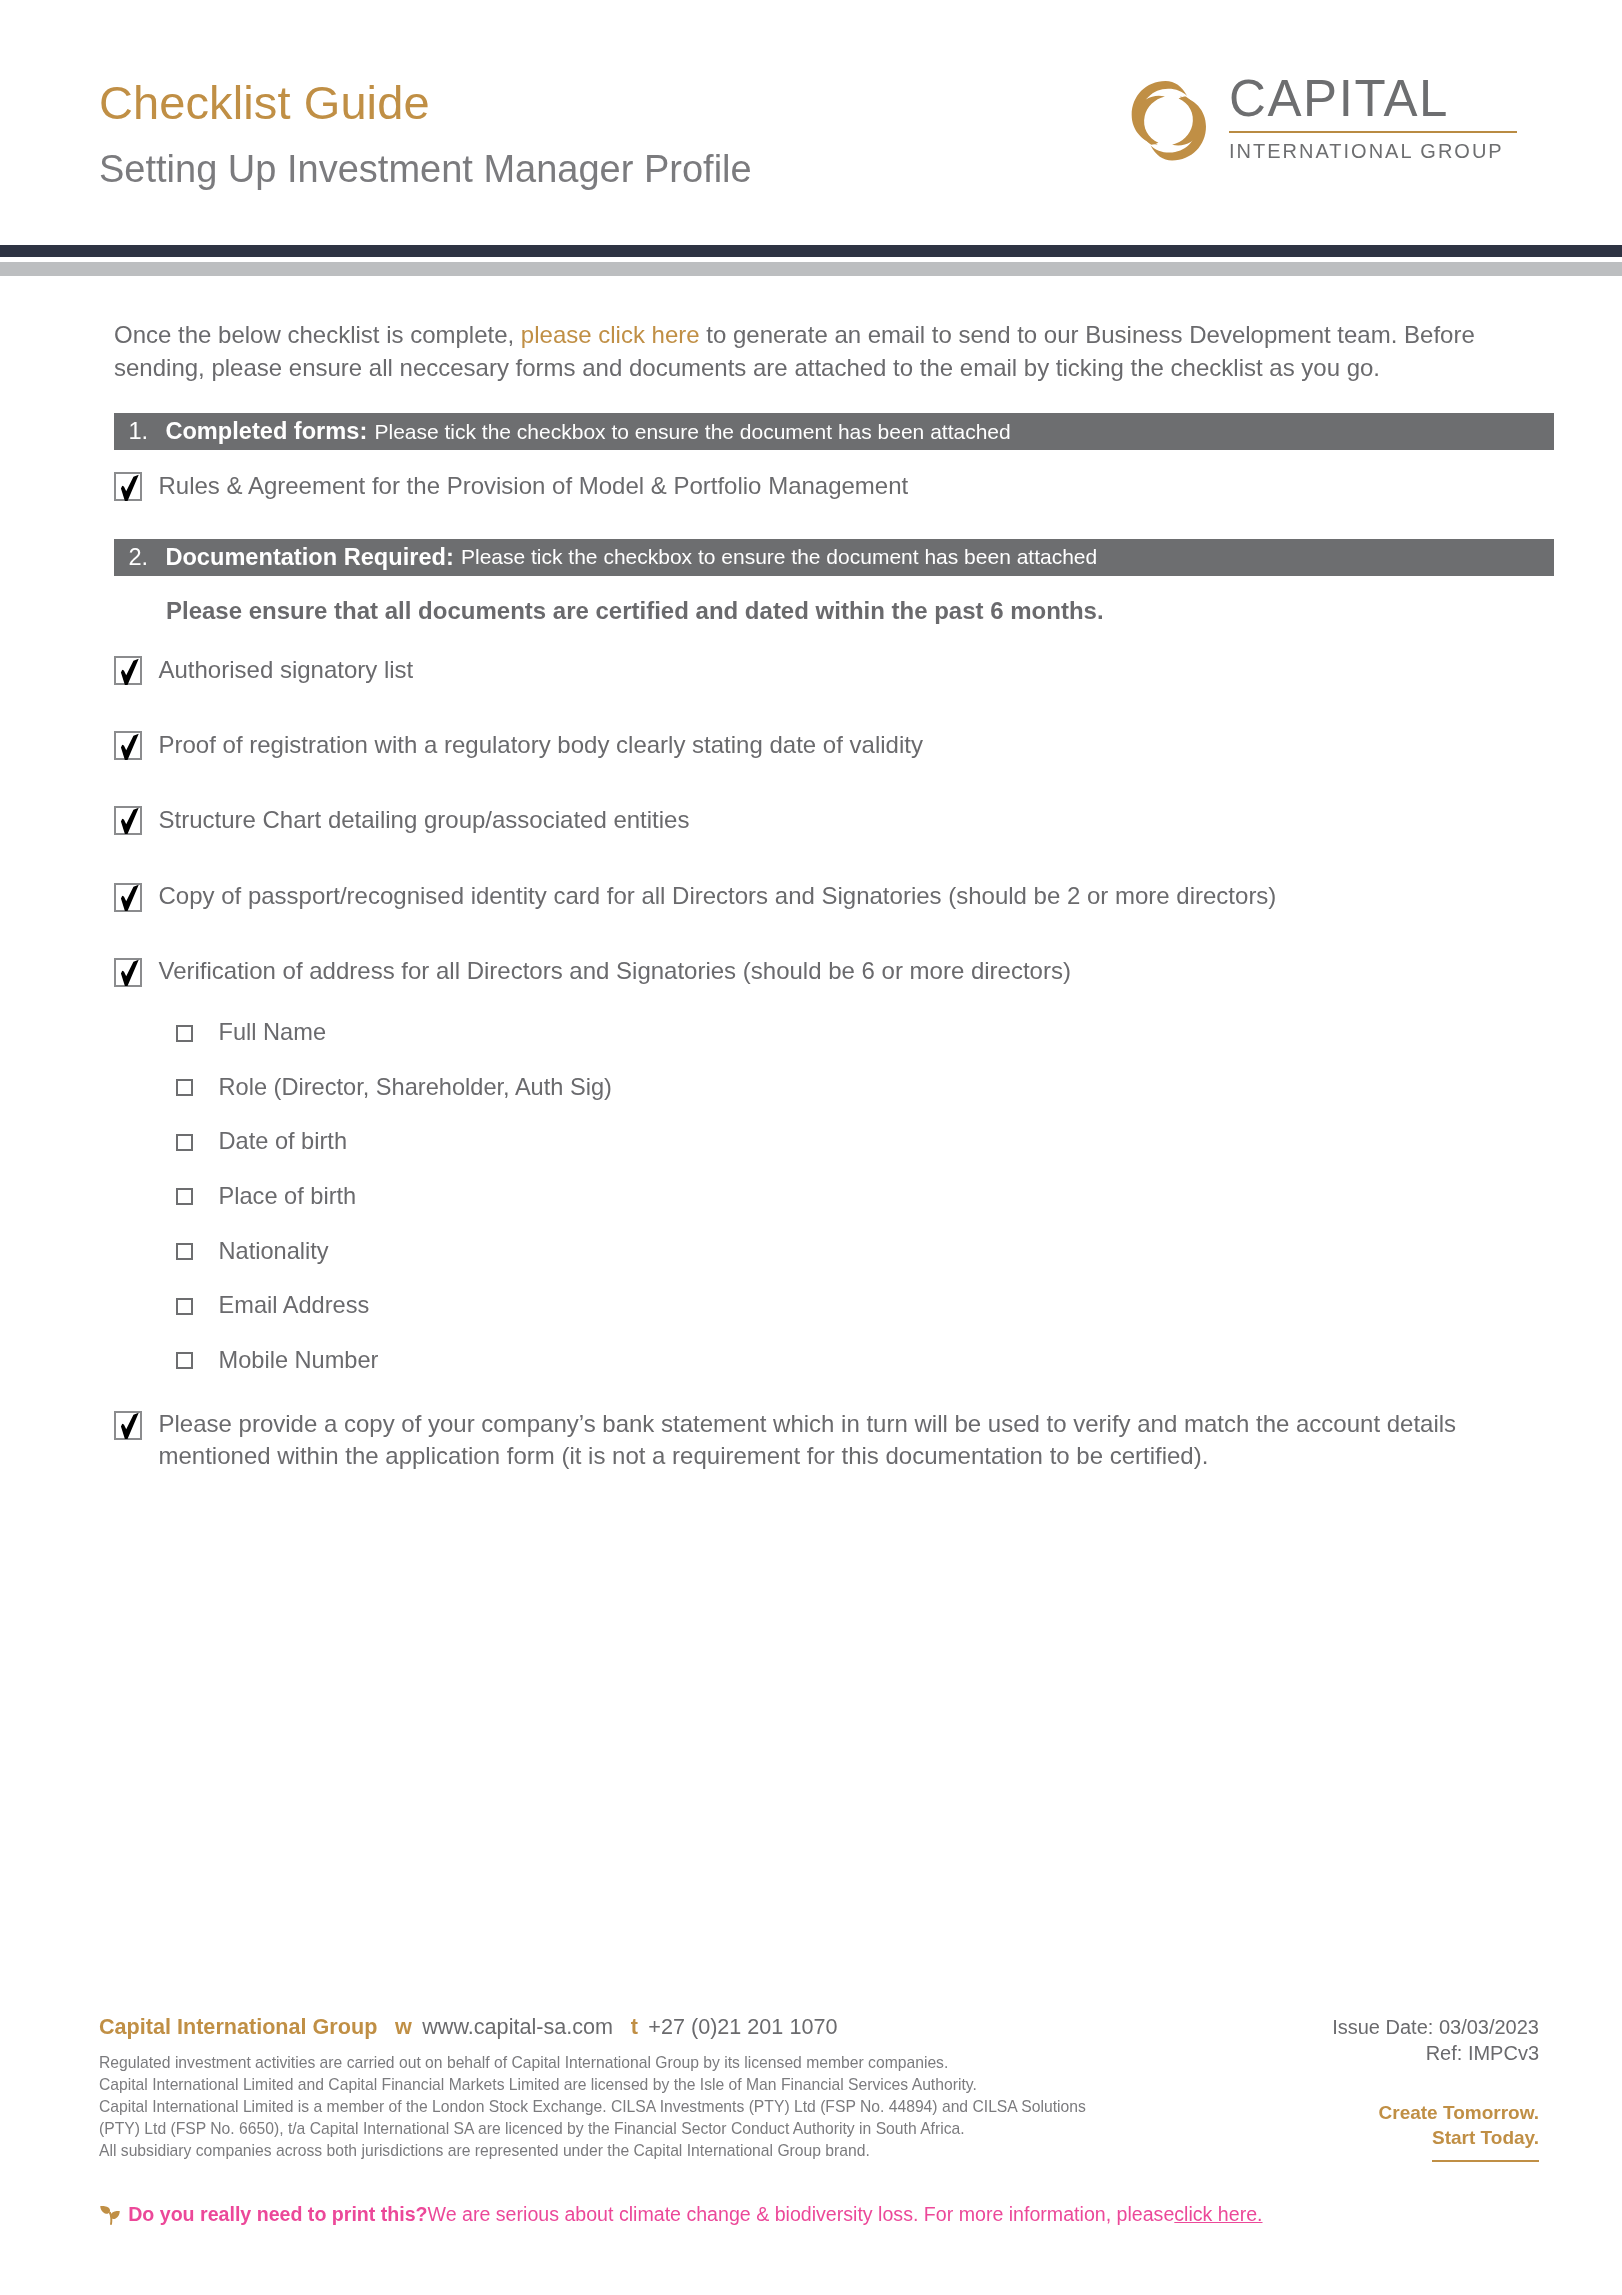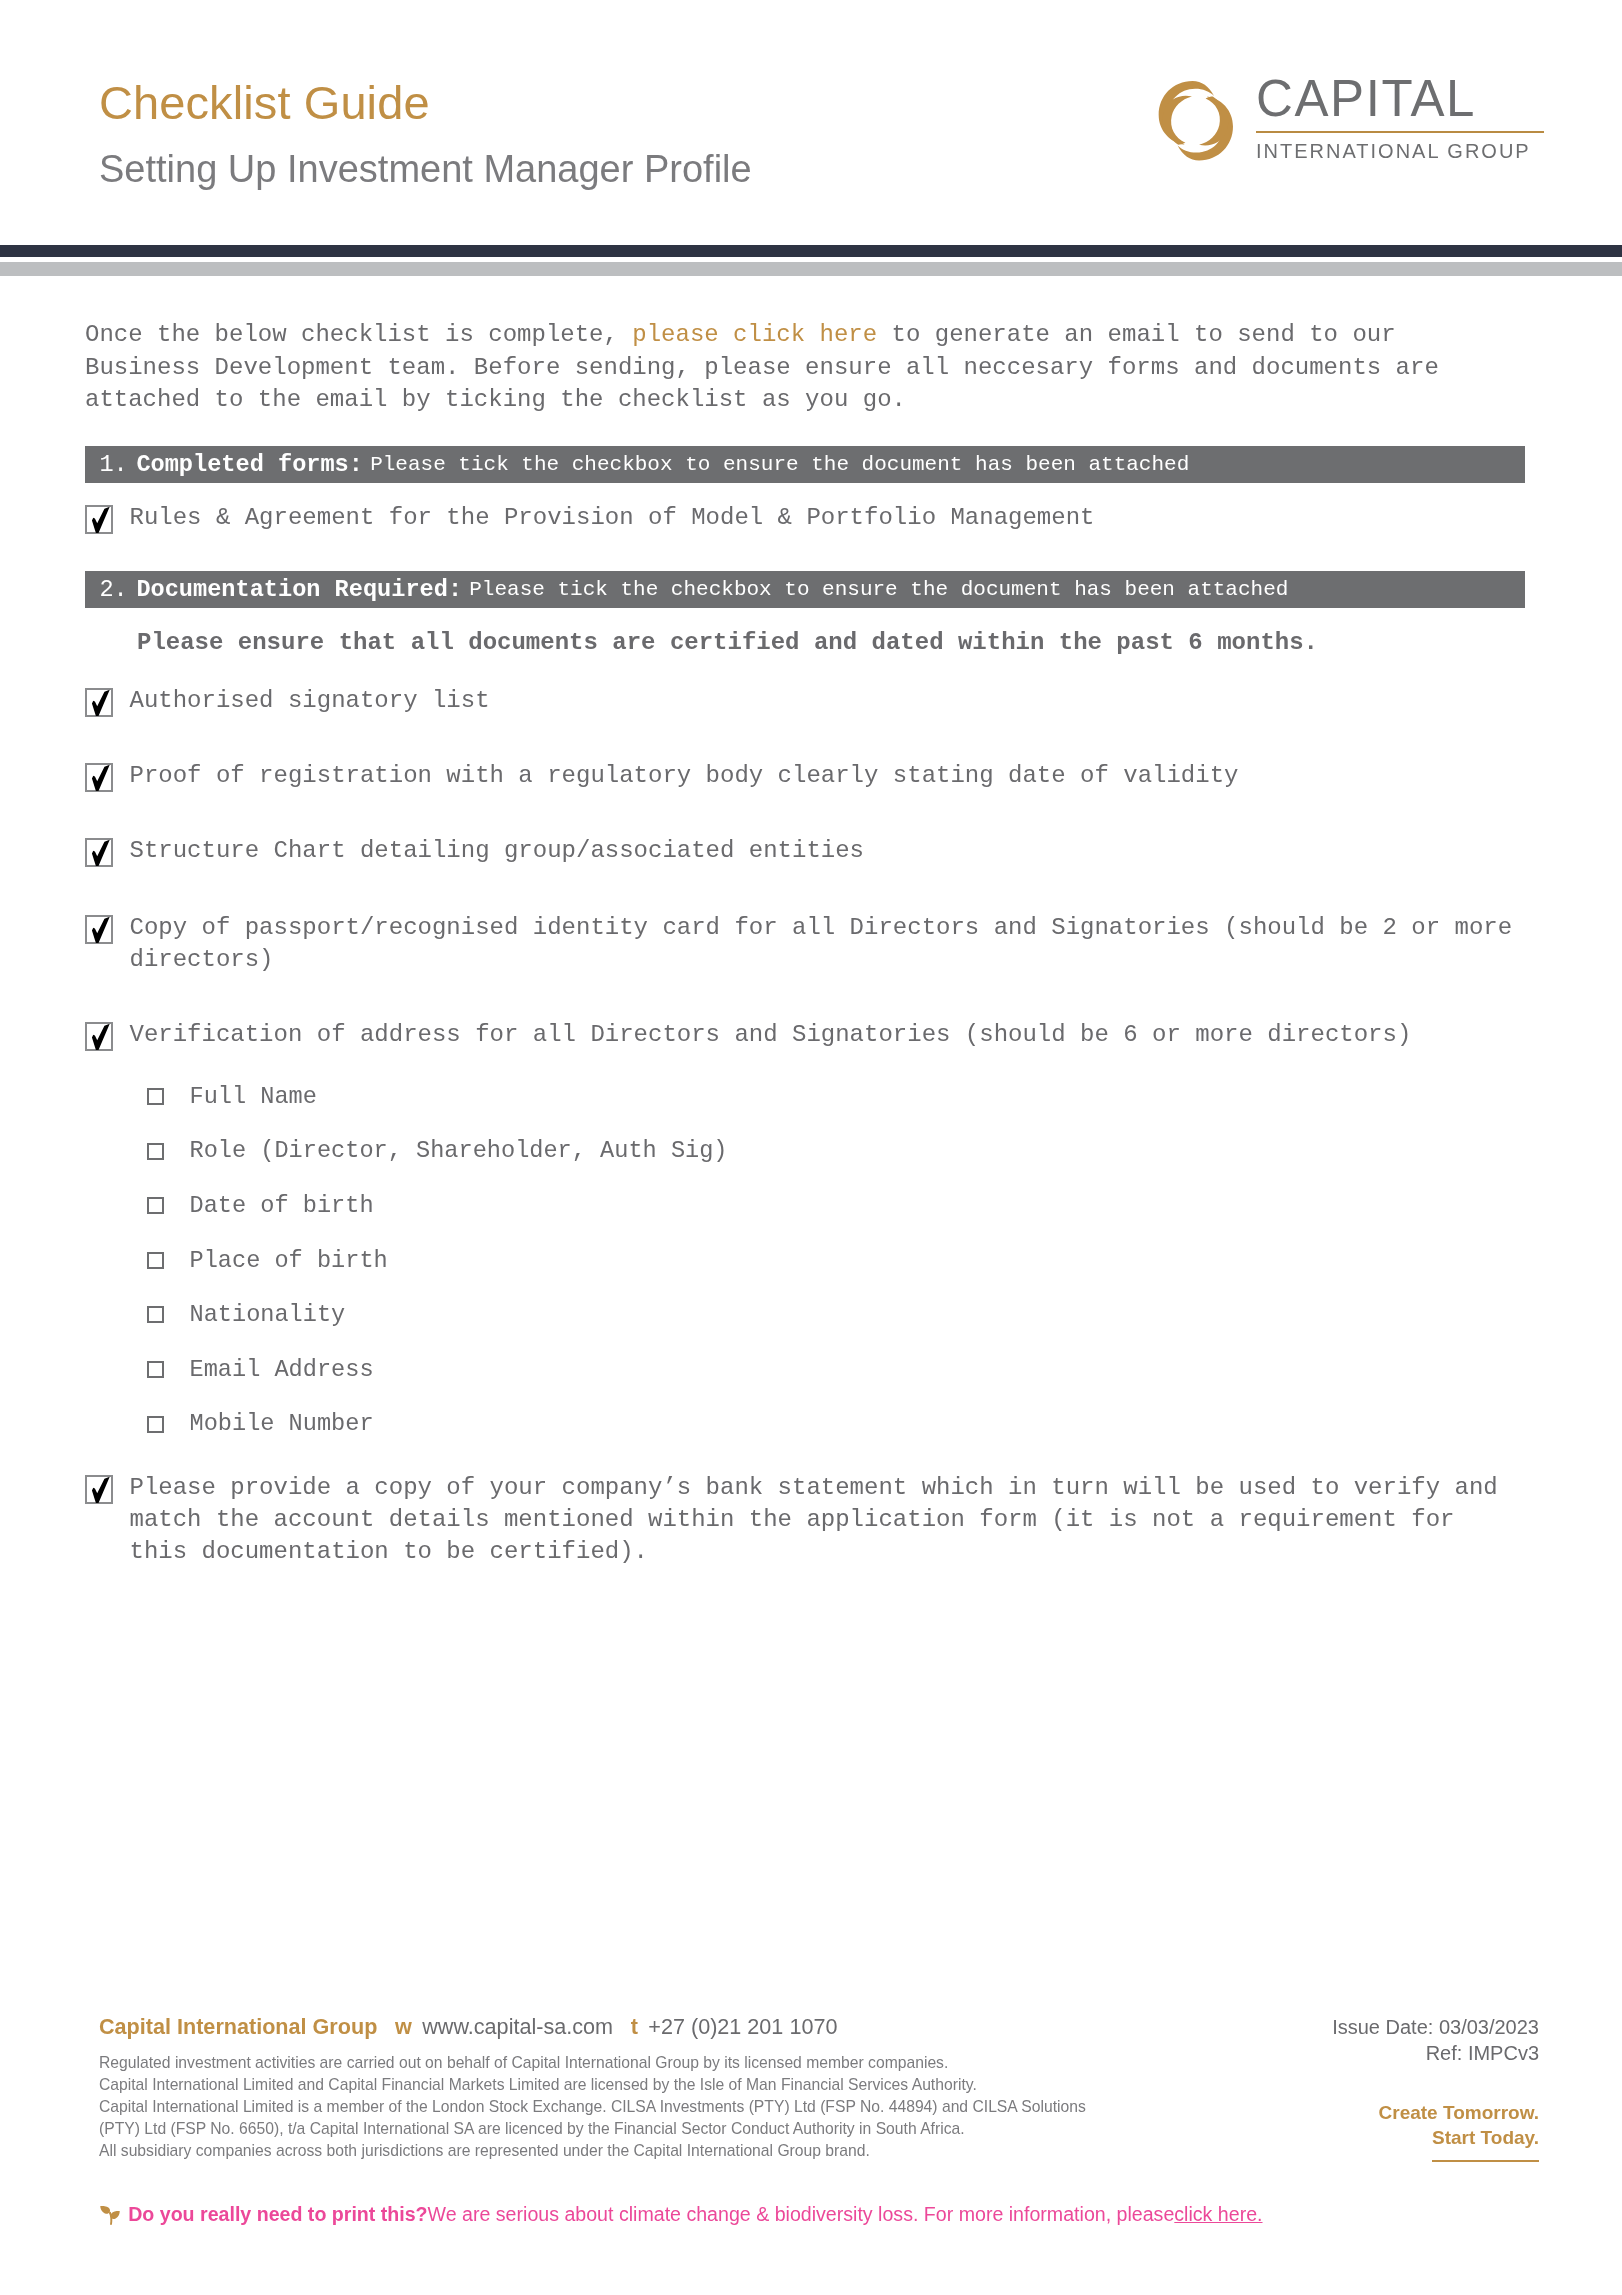--- a/index.html
+++ b/index.html
@@ -31,39 +31,39 @@
   .doc-subtitle {
     font-size: 38px;
     color: #7b7b7e;
     font-weight: 400;
     line-height: 1.0;
     margin-top: 24px;
     white-space: nowrap;
   }
 
   
-  .logo { position: absolute; left: 1148px; top: 77px; width: 399px; height: 88px; }
+  .logo { position: absolute; left: 1121px; top: 77px; width: 399px; height: 88px; }
   .logo-mark { position: absolute; left: 0; top: 0; width: 95px; height: 88px; }
   .logo-text { position: absolute; left: 108px; top: -3.9px; }
   .logo-capital {
     font-size: 51px; letter-spacing: 1.6px; color: #6d6e70; font-weight: 400;
     line-height: 1; white-space: nowrap;
   }
   .logo-rule { height: 2px; background: #b98b43; margin-top: 6.5px; width: 288px; }
   .logo-sub {
     font-size: 20px; letter-spacing: 2px; color: #6d6e70; font-weight: 400;
     margin-top: 7.2px; white-space: nowrap;
   }
 
   
   .bar-navy { position: absolute; left: 0; top: 245px; width: 1623px; height: 11.8px; background: #2e3343; }
   .bar-gray { position: absolute; left: 0; top: 262px; width: 1623px; height: 13.7px; background: #bcbec0; }
 
   
-  .content { position: absolute; left: 85px; top: 319px; width: 1440px; font-family: Liberation Mono, monospace; }
+  .content { position: absolute; left: 114px; top: 319px; width: 1440px; }
   p.intro {
     margin: 0 0 0 0;
     font-size: 24px;
     line-height: 1.36;
     color: #6a6a6d;
   }
   p.intro + p.intro { margin-top: 21.6px; }
   .link-gold { color: #c08f45; }
 
   

